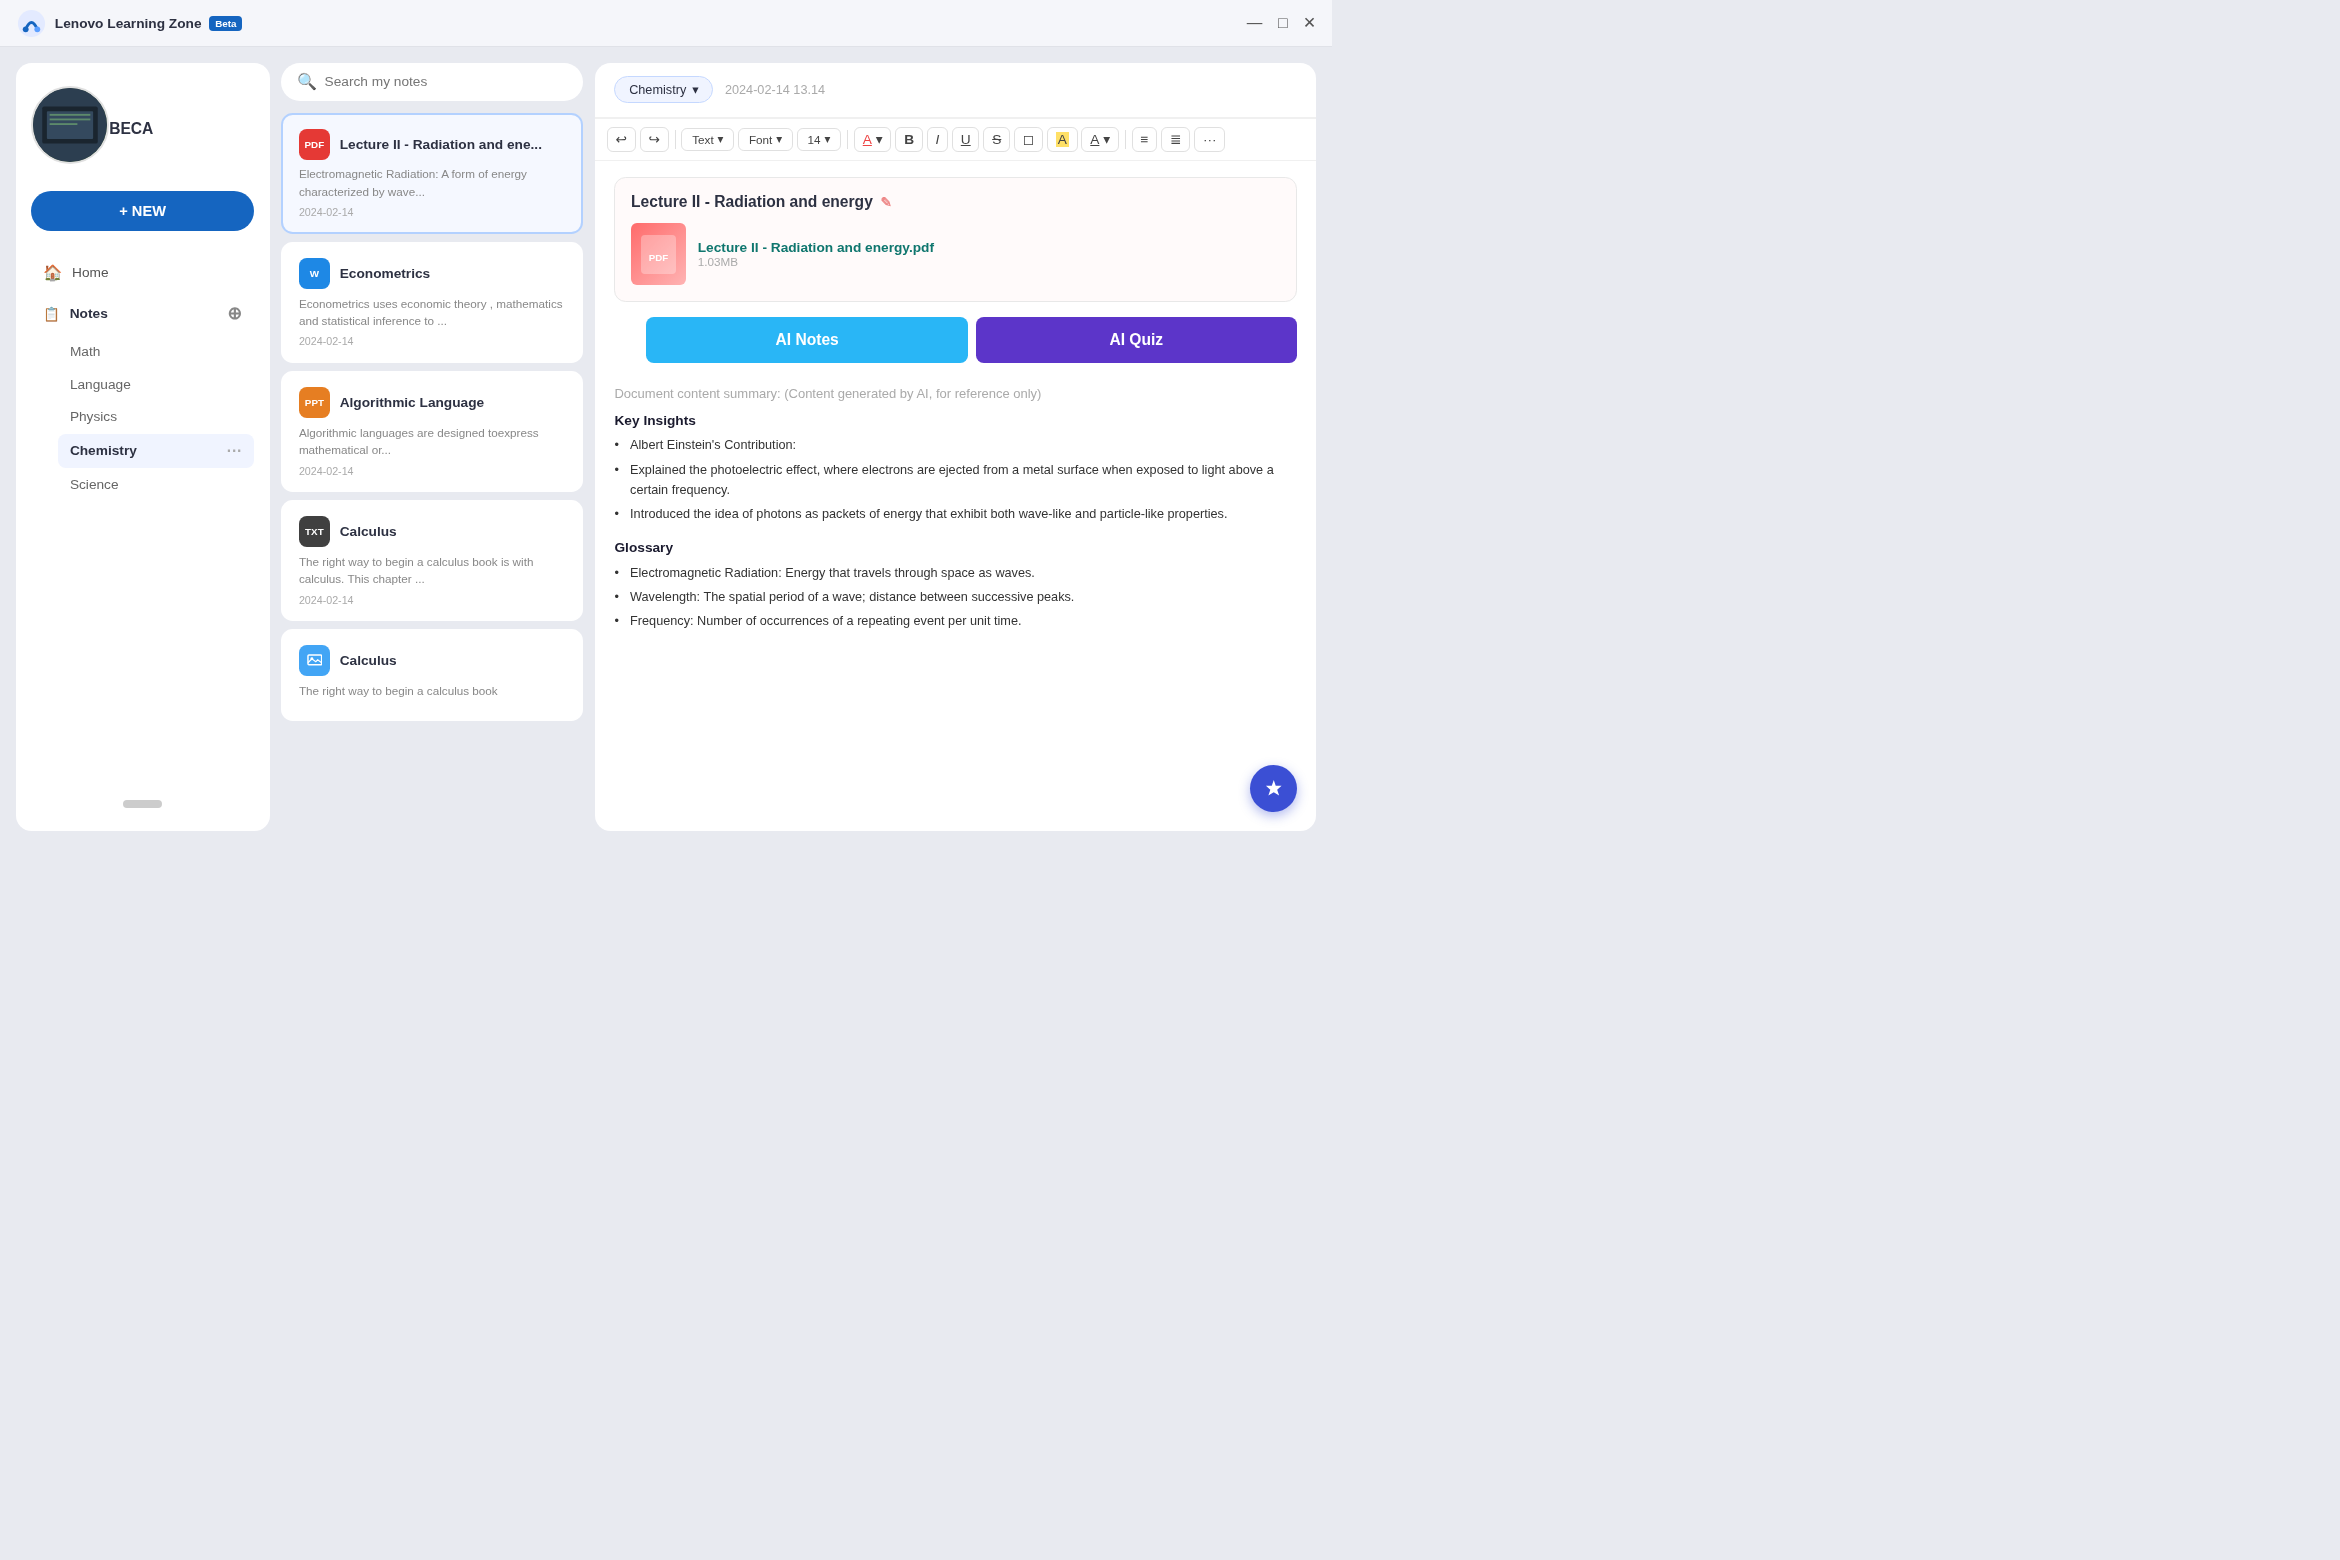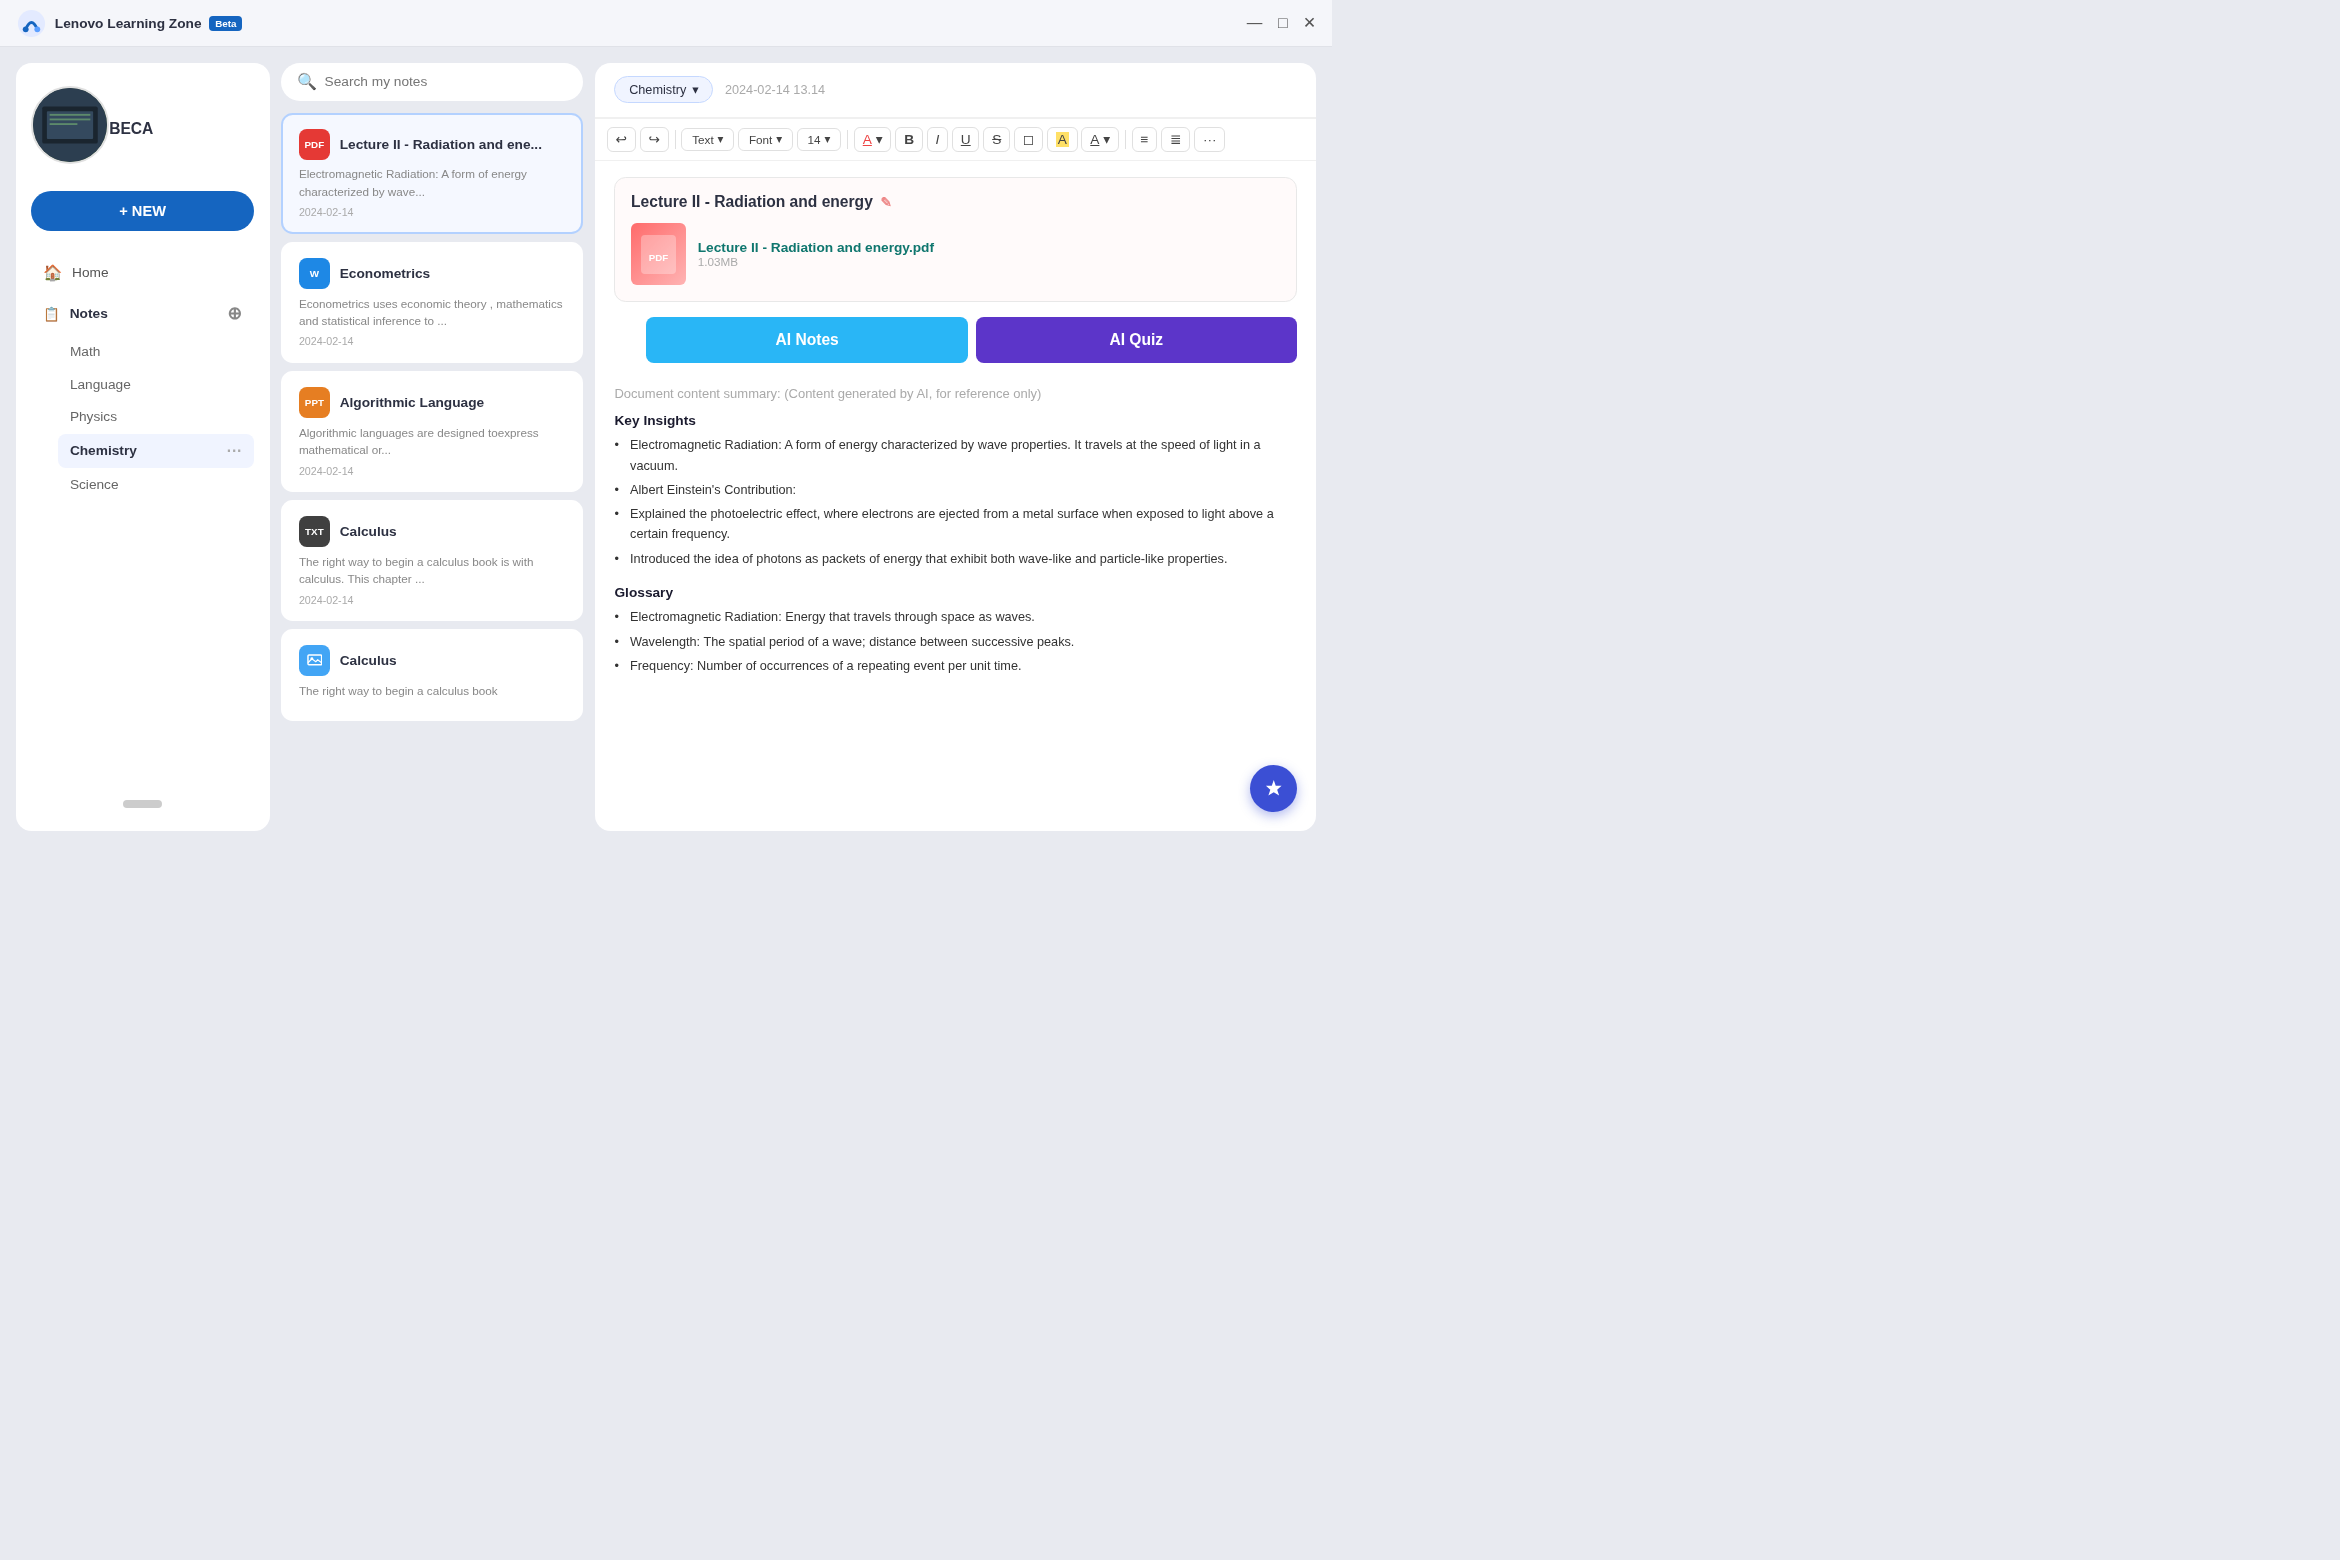--- a/index.html
+++ b/index.html
@@ -658,21 +658,20 @@
           <button class="ai-btn ai-quiz-btn">AI Quiz</button>
         </div>
 
         <div class="doc-content">
           <div class="doc-summary-label">
             <span>Document content summary:</span>
             <span>(Content generated by AI, for reference only)</span>
           </div>
           <div class="doc-section">
             <div class="doc-section-title">Key Insights</div>
-            <div class="doc-bullet">Electromagnetic Radiation: A form of energy characterized by wave properties. It travels at the speed of light in a vacuum.</div>
             <div class="doc-bullet">Albert Einstein's Contribution:</div>
             <div class="doc-bullet">Explained the photoelectric effect, where electrons are ejected from a metal surface when exposed to light above a certain frequency.</div>
             <div class="doc-bullet">Introduced the idea of photons as packets of energy that exhibit both wave-like and particle-like properties.</div>
           </div>
           <div class="doc-section">
             <div class="doc-section-title">Glossary</div>
             <div class="doc-bullet">Electromagnetic Radiation: Energy that travels through space as waves.</div>
             <div class="doc-bullet">Wavelength: The spatial period of a wave; distance between successive peaks.</div>
             <div class="doc-bullet">Frequency: Number of occurrences of a repeating event per unit time.</div>
           </div>

